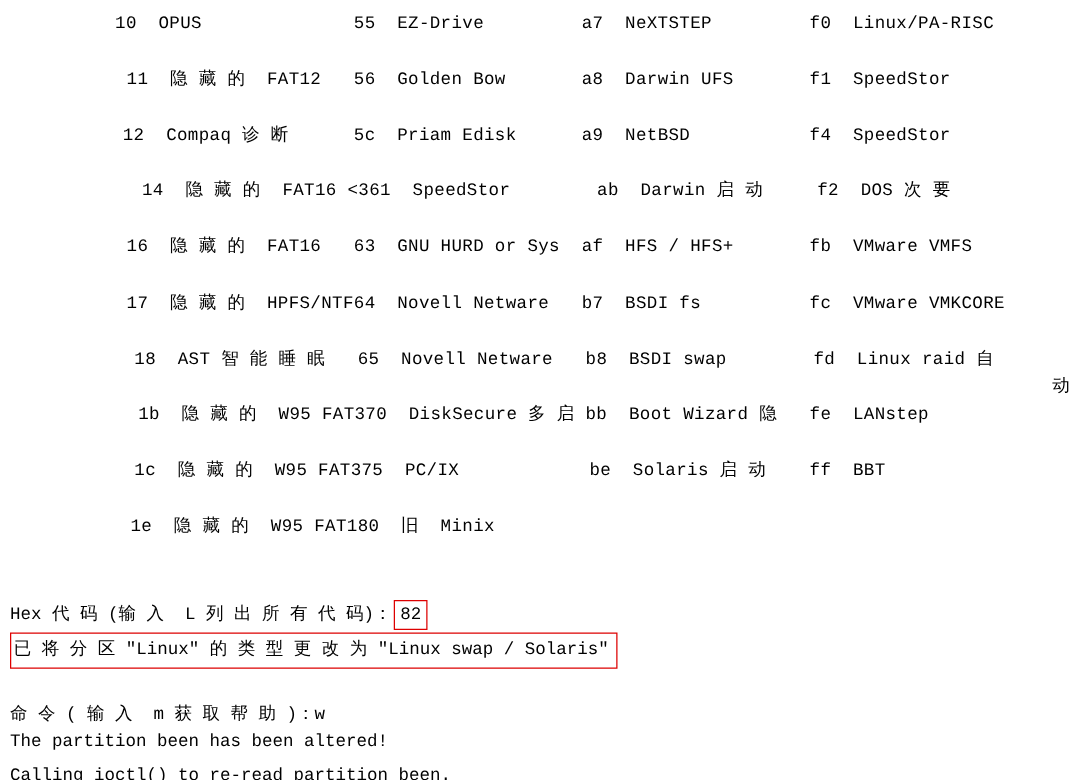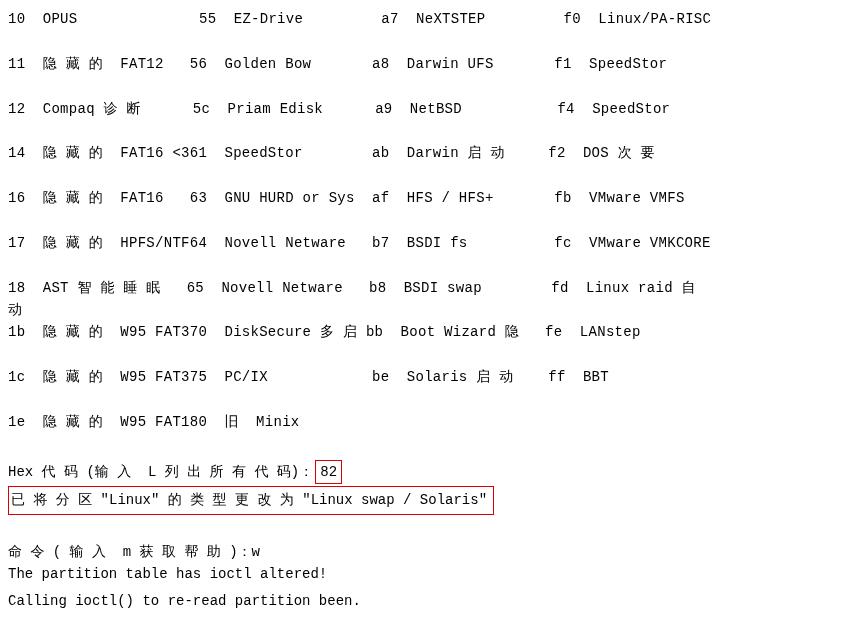--- a/index.html
+++ b/index.html
@@ -13,30 +13,32 @@
     width: 864px;
     box-sizing: border-box;
     position: relative;
   }
   .table-area {
     white-space: pre;
     letter-spacing: 0.02em;
   }
   .row {
     display: block;
+    text-align: right;
   }
   .hex-line {
     display: inline-block;
     position: relative;
   }
   .hexbox {
     display: inline-block;
     border: 1px solid #d00;
     padding: 0 4px;
     margin-left: 2px;
+    margin-top: 20px;
   }
   .msgbox {
     display: inline-block;
     border: 1px solid #d00;
     padding: 2px 6px 2px 2px;
     margin-top: 2px;
   }
   .sect {
     white-space: pre-wrap;
     margin-top: 4px;
@@ -50,21 +52,21 @@
 <div class="sect">
 <span class="hex-line"><span>Hex 代 码 (输 入  L 列 出 所 有 代 码)：</span><span class="hexbox">82</span></span>
 </div>
 
 <div>
 <span class="msgbox">已 将 分 区 "Linux" 的 类 型 更 改 为 "Linux swap / Solaris"</span>
 </div>
 
 <div class="sect">
 <span>命 令 ( 输 入  m 获 取 帮 助 )：w</span>
-<span>The partition table has ioctl altered!</span>
+<span>The partition been has been altered!</span>
 </div>
 
 <div class="sect">Calling ioctl() to re-read partition been.</div>
 
 <div class="sect">
 
 
 
 
 </div>

